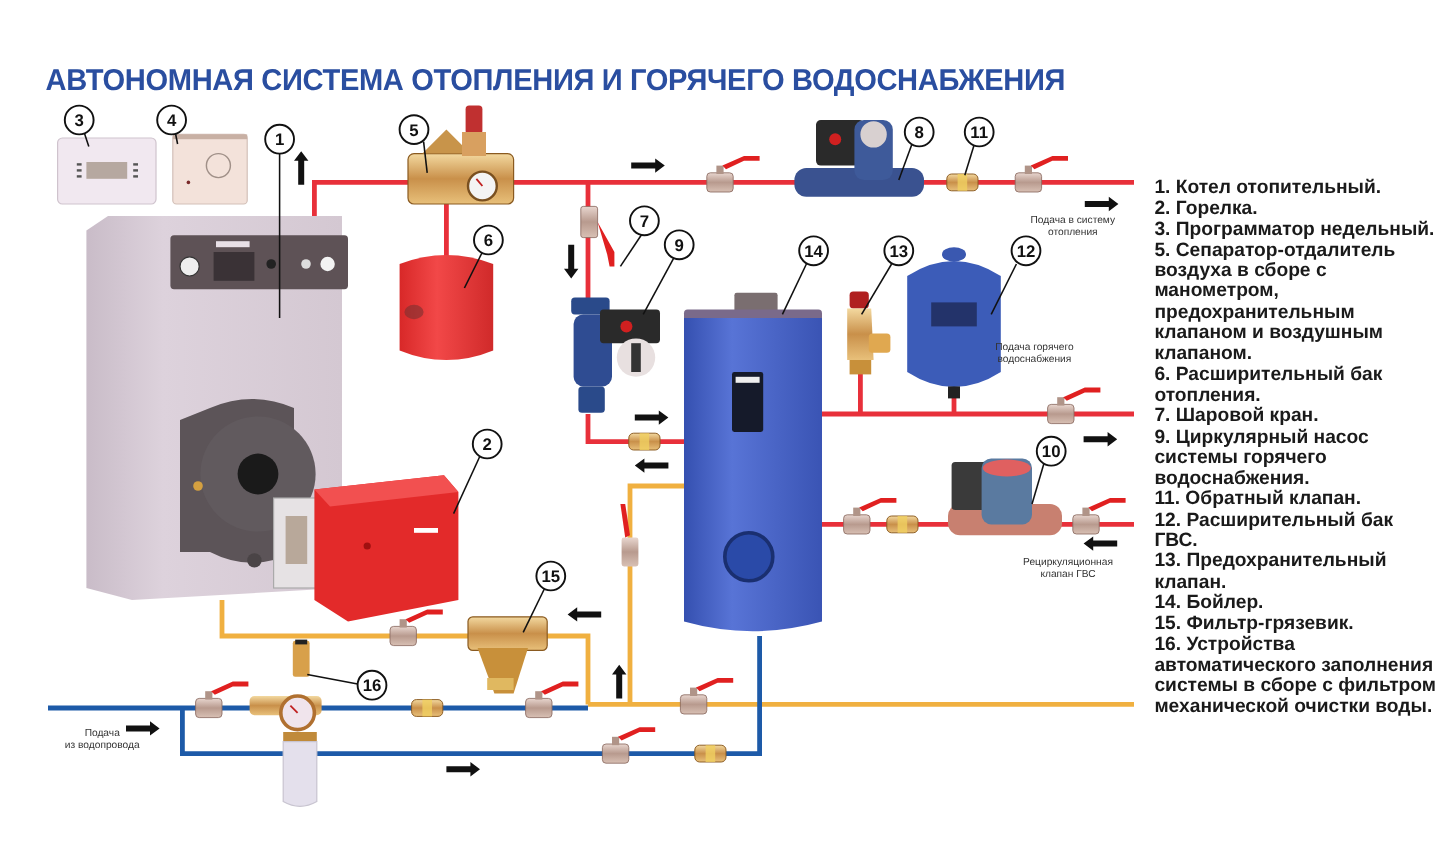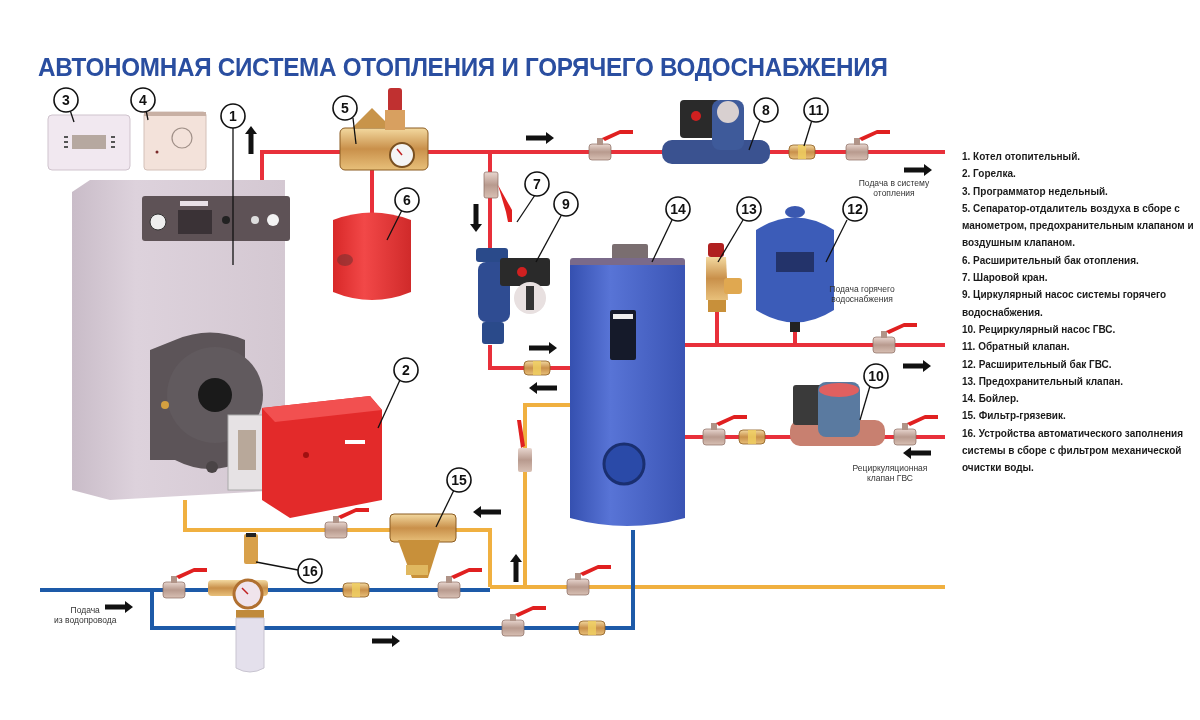--- a/index.html
+++ b/index.html
@@ -1,18 +1,18 @@
 <!DOCTYPE html>
 <html><head>
 <meta charset="utf-8">
 <style>
   html,body{margin:0;padding:0;background:#fff;}
   body{width:1200px;height:720px;position:relative;overflow:hidden;font-family:"Liberation Sans",sans-serif;}
   #title{position:absolute;left:38px;top:53px;font-size:25px;font-weight:bold;color:#2a4ea0;letter-spacing:-0.3px;transform:scaleX(0.97);transform-origin:left;white-space:nowrap;}
-  #legend{position:absolute;left:962px;top:148px;width:236px;font-size:10px;font-weight:bold;color:#1a1a1a;line-height:17.3px;}
+  #legend{position:absolute;left:962px;top:148px;width:236px;font-size:16px;font-weight:bold;color:#1a1a1a;line-height:17.3px;}
   #legend .li{white-space:normal;}
   .flowlabel{position:absolute;font-size:8.5px;color:#333;text-align:center;line-height:10px;white-space:nowrap;}
   svg#diagram{position:absolute;left:0;top:0;}
   .callout-num{font-family:"Liberation Sans",sans-serif;font-weight:bold;font-size:14px;fill:#111;}
 </style>
 </head>
 <body>
 
 <div id="title">АВТОНОМНАЯ СИСТЕМА ОТОПЛЕНИЯ И ГОРЯЧЕГО ВОДОСНАБЖЕНИЯ</div>
 
@@ -357,20 +357,19 @@
 </div>
 
 <div id="legend">
   <div class="li">1. Котел отопительный.</div>
   <div class="li">2. Горелка.</div>
   <div class="li">3. Программатор  недельный.</div>
   <div class="li">5. Сепаратор-отдалитель воздуха в сборе с манометром, предохранительным клапаном и воздушным клапаном.</div>
   <div class="li">6. Расширительный бак отопления.</div>
   <div class="li">7. Шаровой кран.</div>
   <div class="li">9. Циркулярный насос системы горячего водоснабжения.</div>
-  <div class="li">10. Рециркулярный насос ГВС.</div>
   <div class="li">11. Обратный клапан.</div>
   <div class="li">12. Расширительный бак ГВС.</div>
   <div class="li">13. Предохранительный клапан.</div>
   <div class="li">14. Бойлер.</div>
   <div class="li">15. Фильтр-грязевик.</div>
   <div class="li">16. Устройства автоматического заполнения системы в сборе с фильтром механической очистки воды.</div>
 </div>
 
 </body></html>

